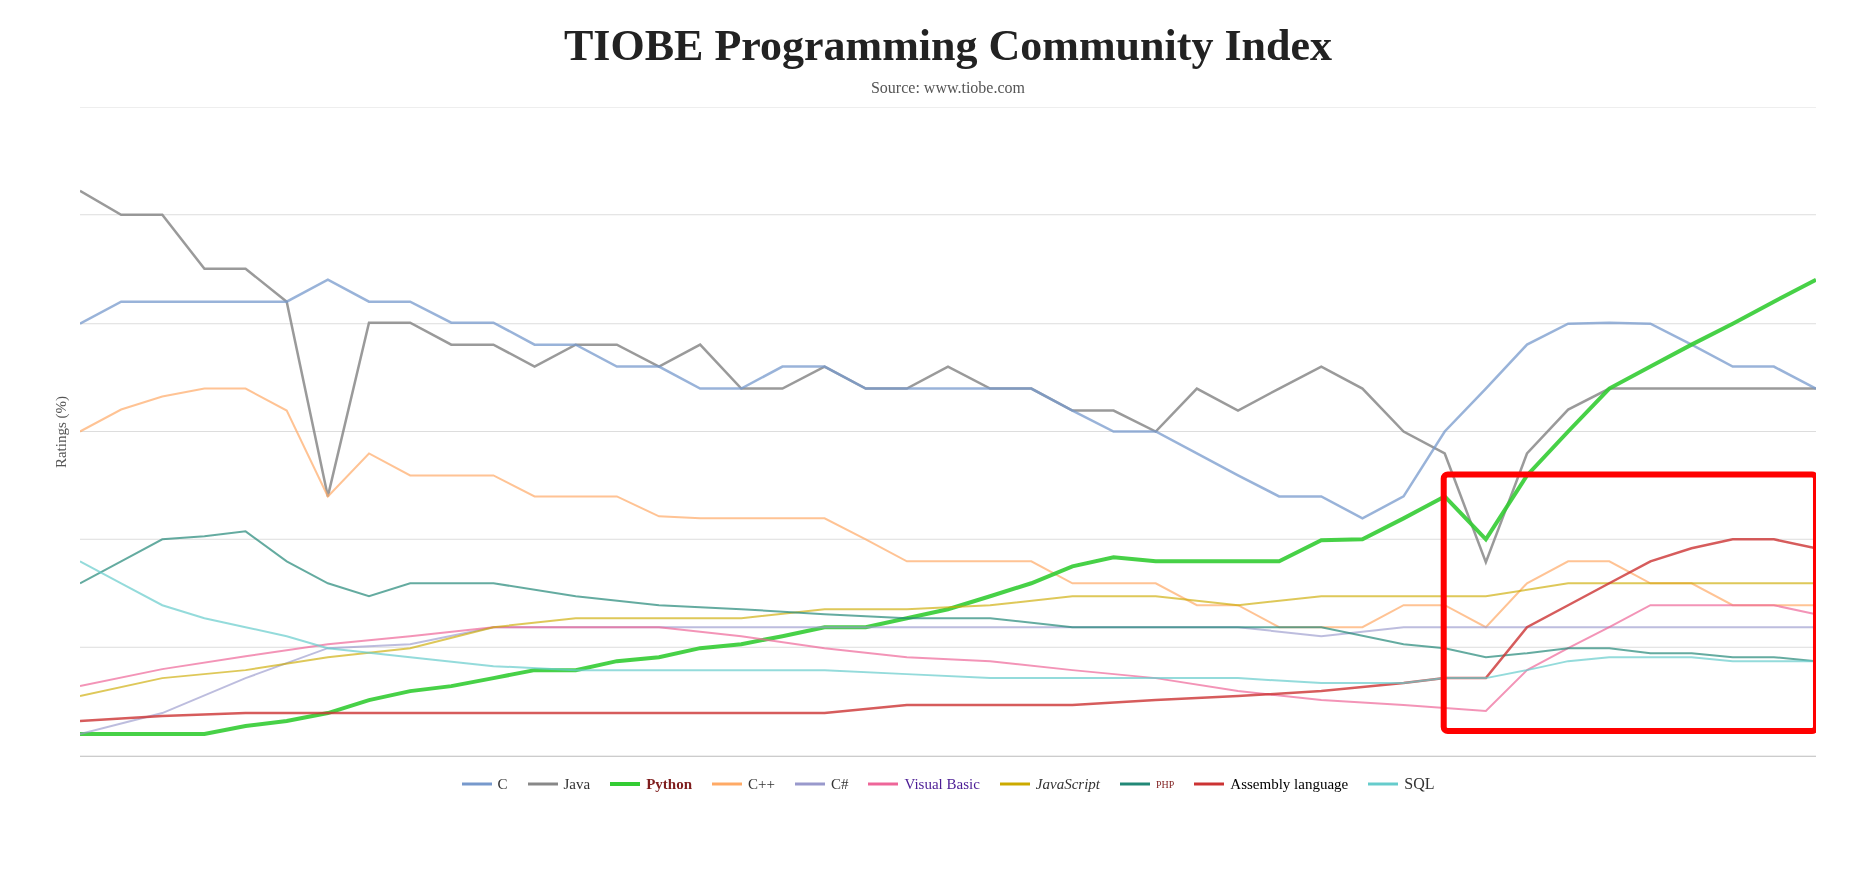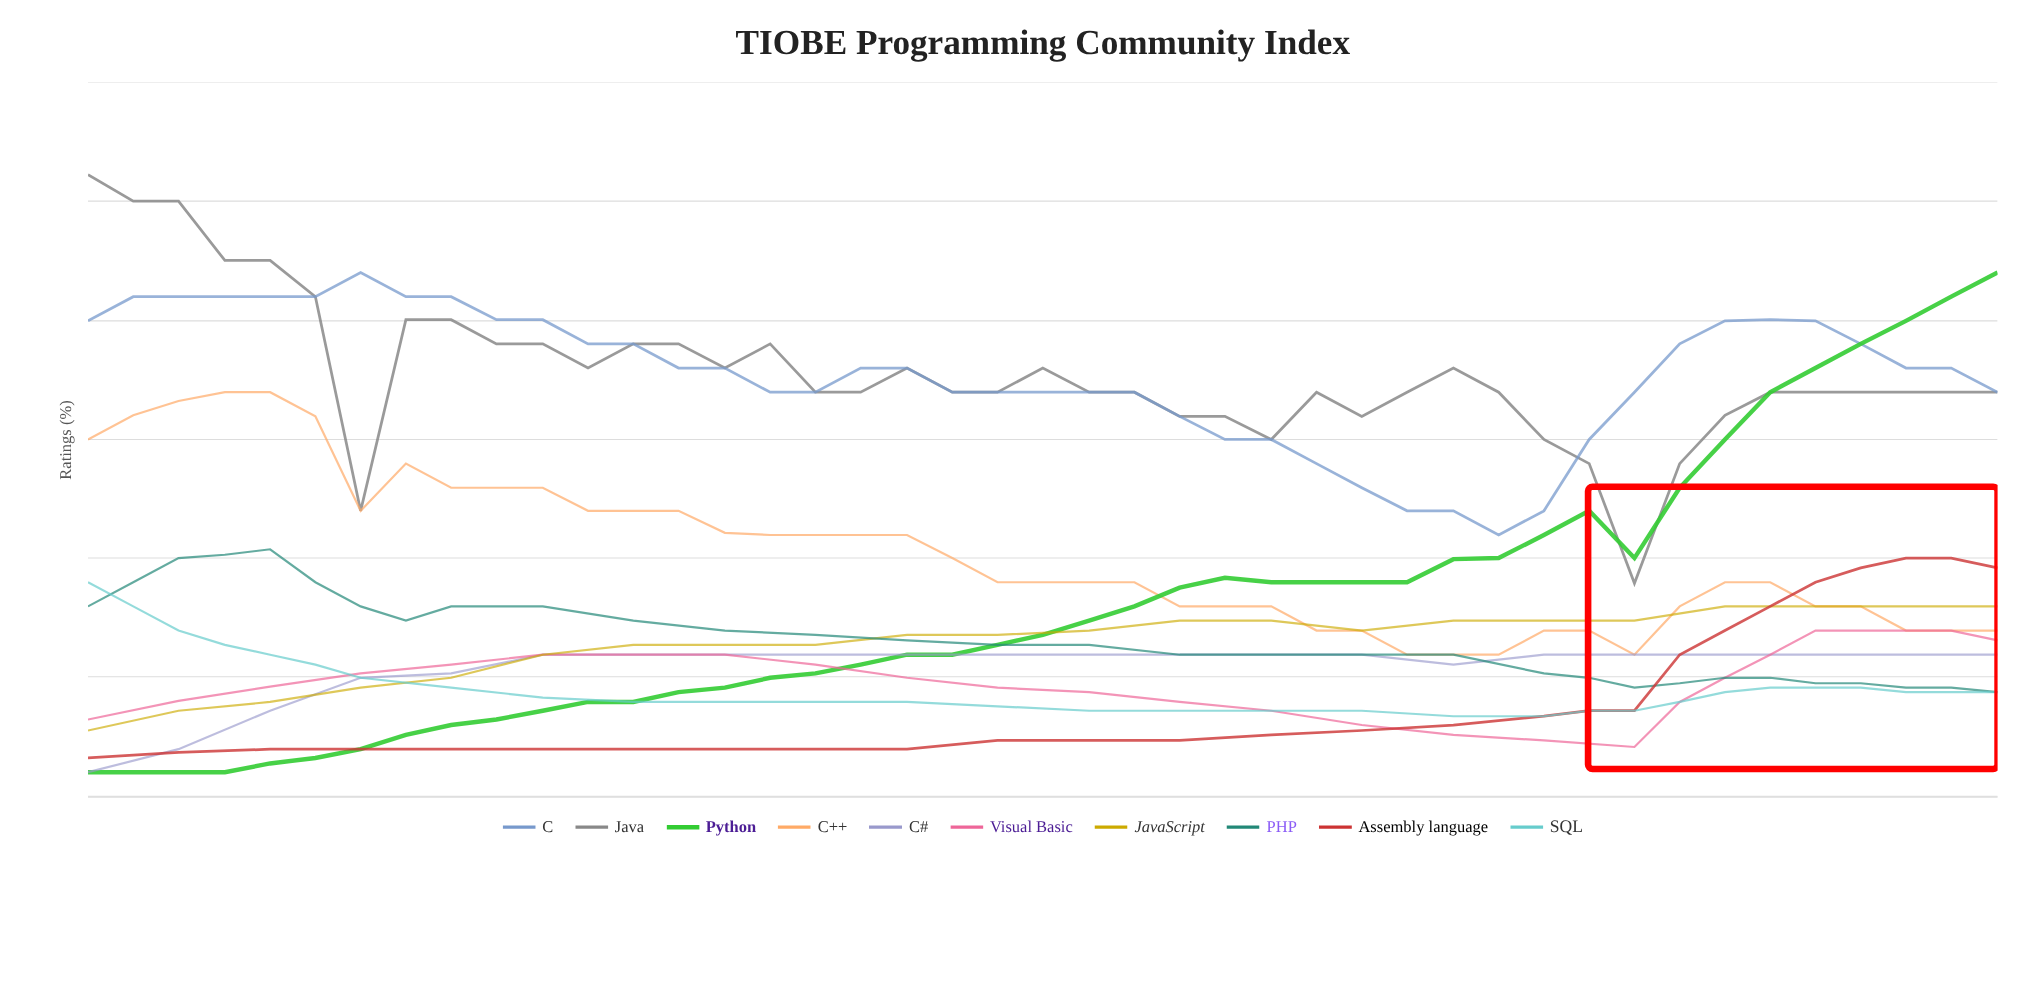--- a/index.html
+++ b/index.html
@@ -11,24 +11,24 @@
       overflow: hidden;
     }
     .chart-container {
       width: 1856px;
       height: 892px;
       position: relative;
       padding: 20px 40px 100px 80px;
     }
     .chart-title {
       text-align: center;
-      font-size: 32px;
+      font-size: 44px;
       font-weight: bold;
       color: #222;
-      margin-bottom: 18px;
+      margin-bottom: 8px;
     }
     .chart-subtitle {
       text-align: center;
       font-size: 16px;
       color: #555;
       margin-bottom: 10px;
     }
     .chart-area {
       position: relative;
       width: 100%;
@@ -62,20 +62,21 @@
       top: 0; left: 0;
       width: 100%;
       height: 100%;
     }
   </style>
 </head>
 <body>
 
 <div class="chart-container">
   <div class="chart-title">TIOBE Programming Community Index</div>
+  <div class="chart-subtitle">Source: www.tiobe.com</div>
 
   <div class="chart-area">
     <span class="y-axis-label">Ratings (%)</span>
 
     <svg class="main-chart" viewBox="0 0 1730 650" preserveAspectRatio="none">
 
       <line x1="0" y1="650" x2="1730" y2="650" stroke="#ddd" stroke-width="1"></line>
       <line x1="0" y1="541" x2="1730" y2="541" stroke="#ddd" stroke-width="1"></line>
       <line x1="0" y1="433" x2="1730" y2="433" stroke="#ddd" stroke-width="1"></line>
       <line x1="0" y1="325" x2="1730" y2="325" stroke="#ddd" stroke-width="1"></line>
@@ -479,21 +480,21 @@
     <div class="legend-item">
       <svg width="30" height="8" style="display:inline-block;vertical-align:middle">
           <line x1="0" y1="4" x2="30" y2="4" stroke="#888888" stroke-width="3"></line>
         </svg>
       <span style="color:#333;font-size:15px;text-align:center;">Java</span>
     </div>
     <div class="legend-item">
       <svg width="30" height="8" style="display:inline-block;vertical-align:middle">
           <line x1="0" y1="4" x2="30" y2="4" stroke="#33cc33" stroke-width="4"></line>
         </svg>
-      <span style="color:#4c1d95;font-size:15px;font-weight:bold;">Python</span>
+      <span style="color:#7f1d1d;font-size:15px;font-weight:bold;">Python</span>
     </div>
     <div class="legend-item">
       <svg width="30" height="8" style="display:inline-block;vertical-align:middle">
           <line x1="0" y1="4" x2="30" y2="4" stroke="#ffaa66" stroke-width="3"></line>
         </svg>
       <span style="color:#333;font-size:15px;">C++</span>
     </div>
     <div class="legend-item">
       <svg width="30" height="8" style="display:inline-block;vertical-align:middle">
           <line x1="0" y1="4" x2="30" y2="4" stroke="#9999cc" stroke-width="3"></line>
@@ -509,21 +510,21 @@
     <div class="legend-item">
       <svg width="30" height="8" style="display:inline-block;vertical-align:middle">
           <line x1="0" y1="4" x2="30" y2="4" stroke="#ccaa00" stroke-width="3"></line>
         </svg>
       <span style="color:#333;font-size:15px;font-style:italic;">JavaScript</span>
     </div>
     <div class="legend-item">
       <svg width="30" height="8" style="display:inline-block;vertical-align:middle">
           <line x1="0" y1="4" x2="30" y2="4" stroke="#228877" stroke-width="3"></line>
         </svg>
-      <span style="color:#8b5cf6;font-size:15px;">PHP</span>
+      <span style="color:#7f1d1d;font-size:10px;">PHP</span>
     </div>
     <div class="legend-item">
       <svg width="30" height="8" style="display:inline-block;vertical-align:middle">
           <line x1="0" y1="4" x2="30" y2="4" stroke="#cc3333" stroke-width="3"></line>
         </svg>
       <span style="color:#000000;font-size:15px;">Assembly language</span>
     </div>
     <div class="legend-item">
       <svg width="30" height="8" style="display:inline-block;vertical-align:middle">
           <line x1="0" y1="4" x2="30" y2="4" stroke="#66cccc" stroke-width="3"></line>

